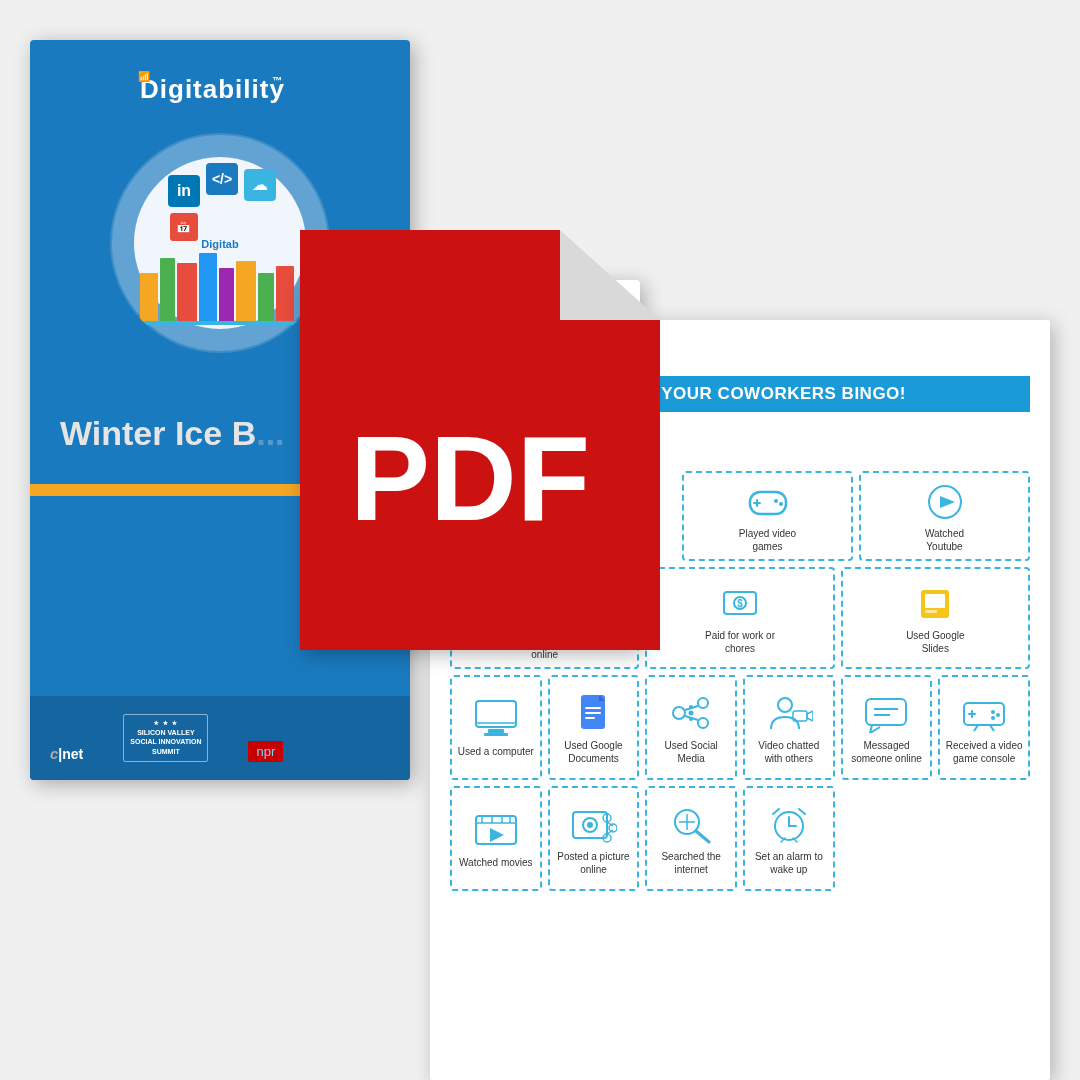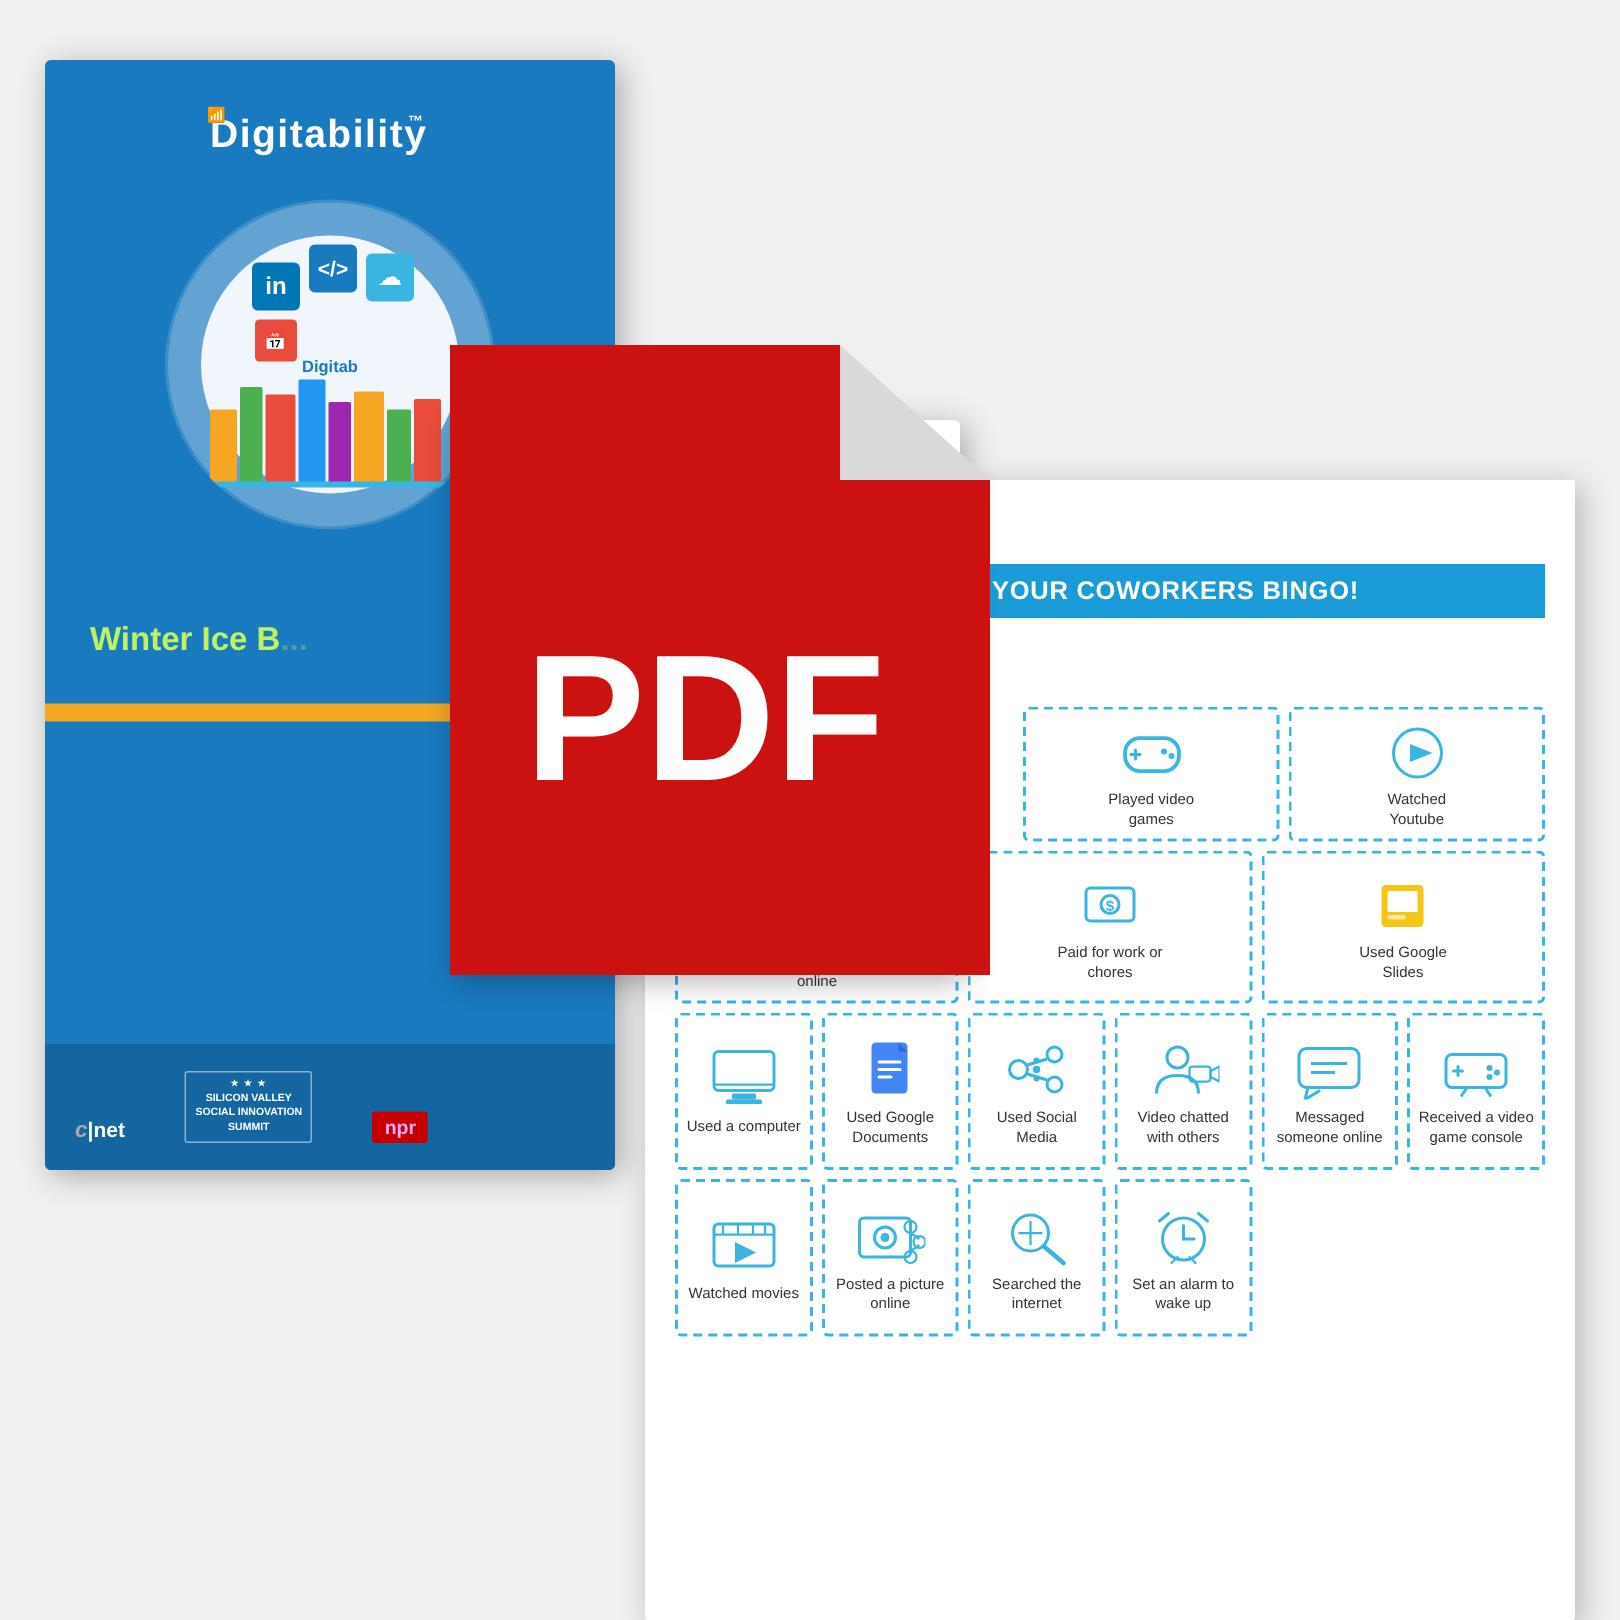--- a/index.html
+++ b/index.html
@@ -41,22 +41,22 @@
       background: rgba(255,255,255,0.15);
       border-radius: 50%;
       margin: 0 auto 20px;
       display: flex;
       align-items: center;
       justify-content: center;
       position: relative;
       overflow: hidden;
     }
     .booklet-title {
-      color: #bef264;
-      font-size: 22px;
+      color: #e5e5e5;
+      font-size: 34px;
       font-weight: 900;
       padding: 20px 30px;
       line-height: 1.2;
     }
     .booklet-orange-bar {
       height: 12px;
       background: #f5a623;
       margin-top: 10px;
     }
     .booklet-footer {
@@ -81,23 +81,23 @@
       font-size: 20px;
     }
     .footer-sv {
       color: white;
       font-size: 8px;
       font-weight: bold;
       line-height: 1.3;
       text-align: center;
     }
     .footer-npr {
-      color: #f0abfc;
+      color: #7dd3fc;
       font-size: 13px;
-      font-weight: bold;
+      font-weight: normal;
       background: #c60000;
       padding: 3px 8px;
       border-radius: 2px;
     }
 
     
     .worksheet {
       position: absolute;
       right: 30px;
       top: 320px;

